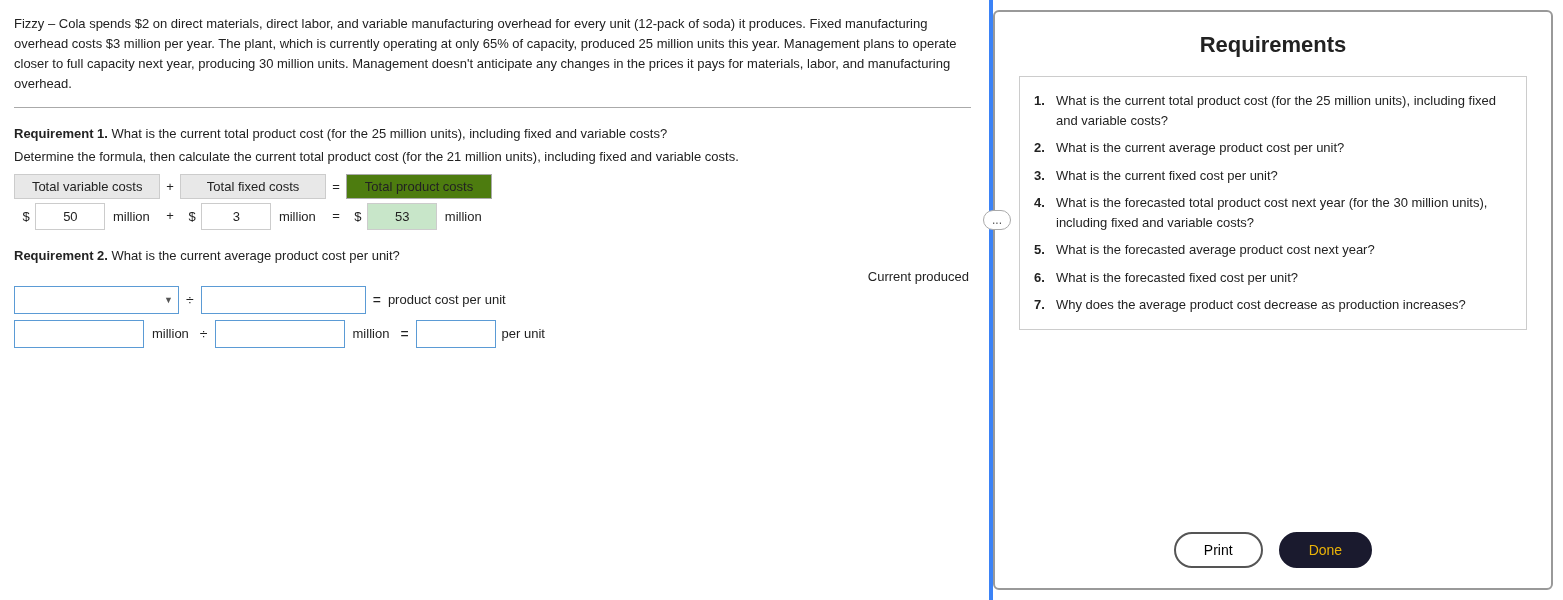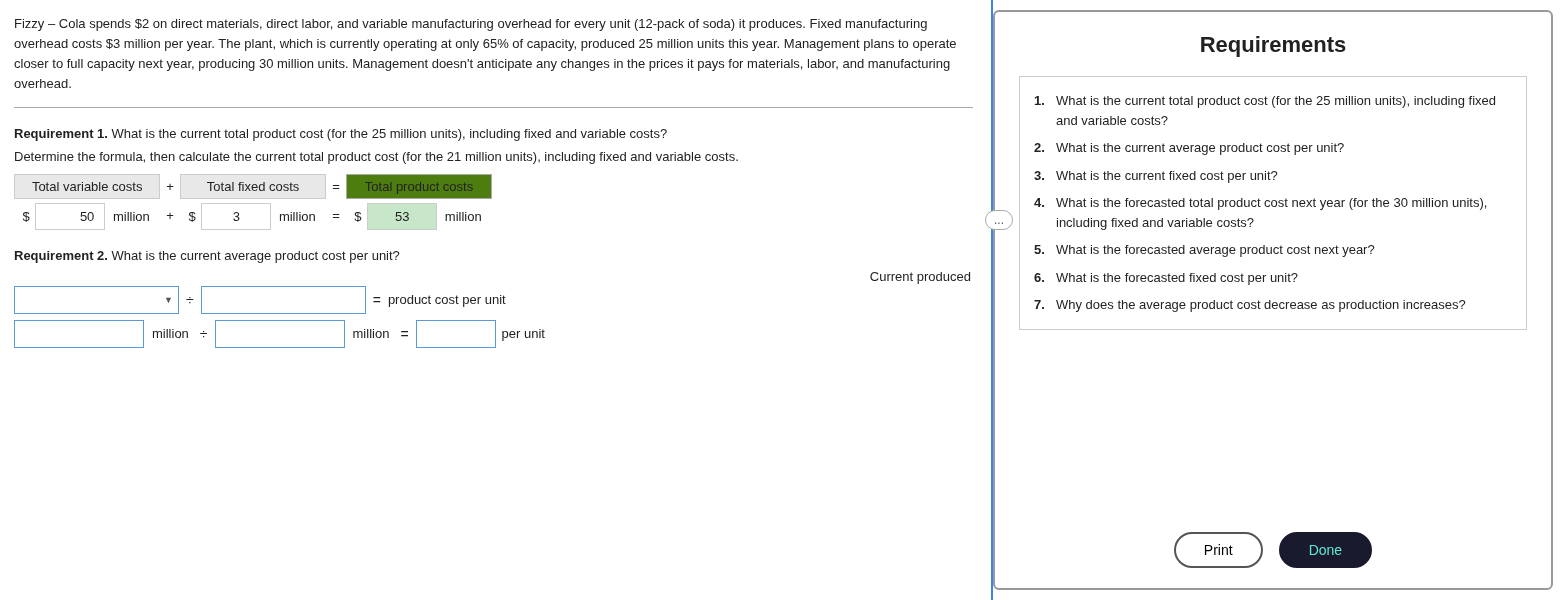--- a/index.html
+++ b/index.html
@@ -7,21 +7,21 @@
 
     .outer-container {
       display: flex;
       width: 1563px;
       min-height: 600px;
     }
 
     .left-panel {
       flex: 1;
       padding: 14px 18px 14px 14px;
-      border-right: 2px solid #3b82f6;
+      border-right: 4px solid #3b82f6;
       position: relative;
     }
 
     .right-panel {
       width: 560px;
       padding: 20px 24px;
       border: 2px solid #999;
       border-radius: 6px;
       margin: 10px 10px 10px 0;
       display: flex;
@@ -278,21 +278,21 @@
       font-weight: normal;
     }
 
     .btn-done {
       background: #1a1a2e;
       border: 2px solid #1a1a2e;
       border-radius: 20px;
       padding: 8px 28px;
       font-size: 14px;
       cursor: pointer;
-      color: #5eead4;
+      color: #eab308;
       font-weight: normal;
     }
   </style>
 </head>
 <body>
 
 <div class="outer-container">
 
   <div class="left-panel">
     <p class="intro-text">Fizzy – Cola spends $2 on direct materials, direct labor, and variable manufacturing overhead for every unit (12-pack of soda) it produces. Fixed manufacturing overhead costs $3 million per year. The plant, which is currently operating at only 65% of capacity, produced 25 million units this year. Management plans to operate closer to full capacity next year, producing 30 million units. Management doesn't anticipate any changes in the prices it pays for materials, labor, and manufacturing overhead.</p>
@@ -308,21 +308,21 @@
     <table class="formula-table">
       <tbody>
           <tr>
         <td class="cell-label">Total variable costs</td>
         <td class="operator">+</td>
         <td class="cell-label">Total fixed costs</td>
         <td class="equals">=</td>
         <td class="cell-result">Total product costs</td>
       </tr>
       <tr>
-        <td style="text-align:right;">
+        <td style="text-align:center;">
           <span class="dollar-sign">$</span>
           <span class="cell-value" style="display:inline-block;">50</span>
           <span class="unit-label">million</span>
         </td>
         <td class="operator">+</td>
         <td style="">
           <span class="dollar-sign">$</span>
           <span class="cell-value" style="display:inline-block;">3</span>
           <span class="unit-label">million</span>
         </td>

